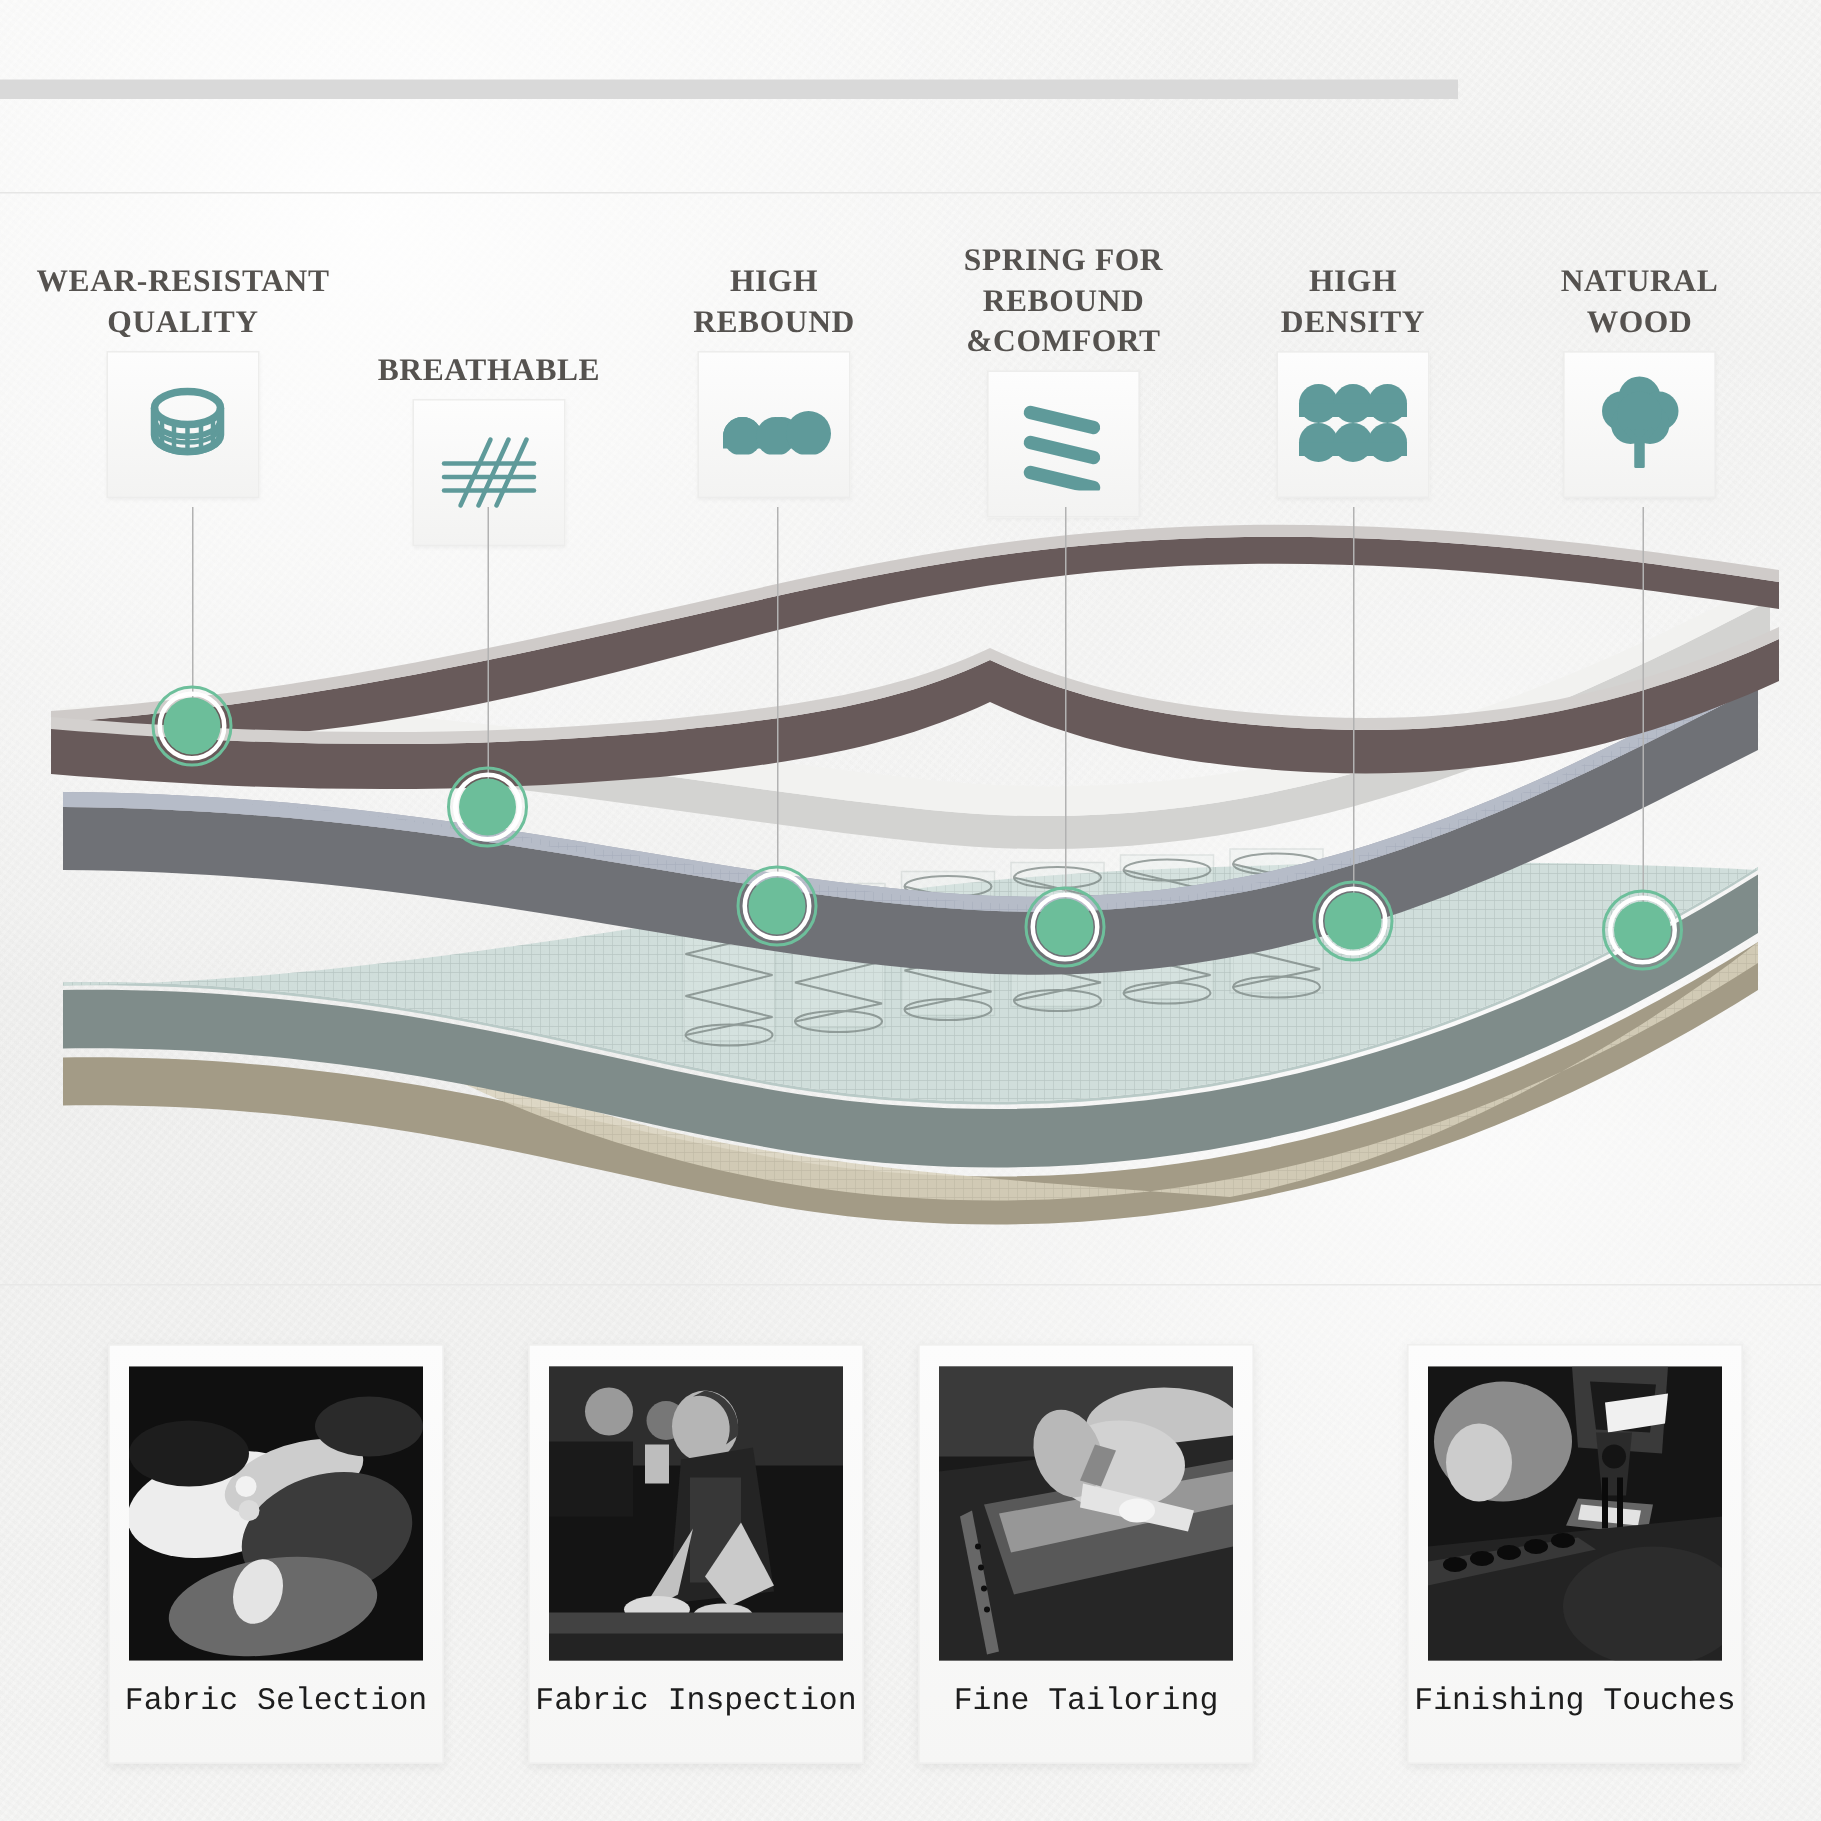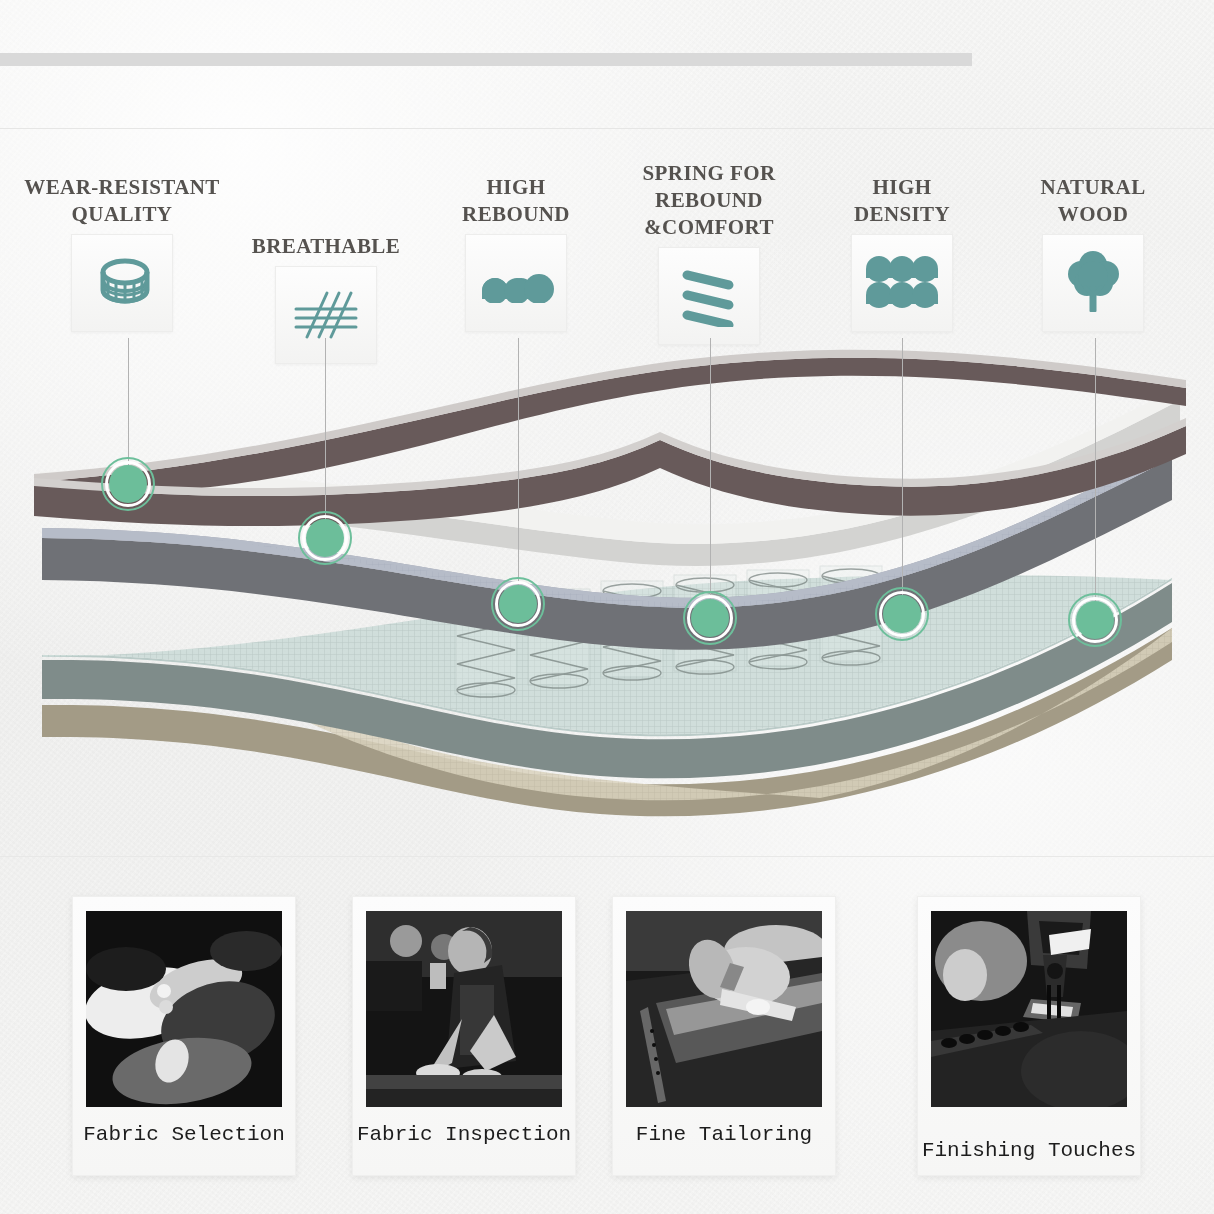--- a/index.html
+++ b/index.html
@@ -432,21 +432,21 @@
       <path d="M22,96 L40,190 L32,192 L14,100 Z" fill="#6c665e"></path>
       <g fill="#0e0e0e">
         <circle cx="26" cy="120" r="2"></circle>
             <circle cx="28" cy="134" r="2"></circle>
         <circle cx="30" cy="148" r="2"></circle>
             <circle cx="32" cy="162" r="2"></circle>
       </g>
     </svg></div>
       <div class="card-caption">Fine Tailoring</div>
     </div>
-    <div class="card" style="left: 917px; gap: 16px;">
+    <div class="card" style="left: 938px;">
       <div class="photo"><svg width="196" height="196" viewBox="0 0 196 196">
       <rect width="196" height="196" fill="#151515"></rect>
       <ellipse cx="50" cy="50" rx="46" ry="40" fill="#8f8b84"></ellipse>
       <ellipse cx="34" cy="64" rx="22" ry="26" fill="#d0ccc4"></ellipse>
       <path d="M96,0 L160,0 L156,58 L100,54 Z" fill="#3a3a3a"></path>
       <path d="M108,10 L152,12 L148,44 L112,42 Z" fill="#1a1a1a"></path>
       <path d="M118,24 L160,18 L158,38 L120,44 Z" fill="#f2f0ec"></path>
       <path d="M112,44 L136,44 L132,86 L116,86 Z" fill="#2b2b2b"></path>
       <circle cx="124" cy="60" r="8" fill="#141414"></circle>
       <path d="M100,88 L150,92 L146,112 L92,106 Z" fill="#6a665f"></path>

